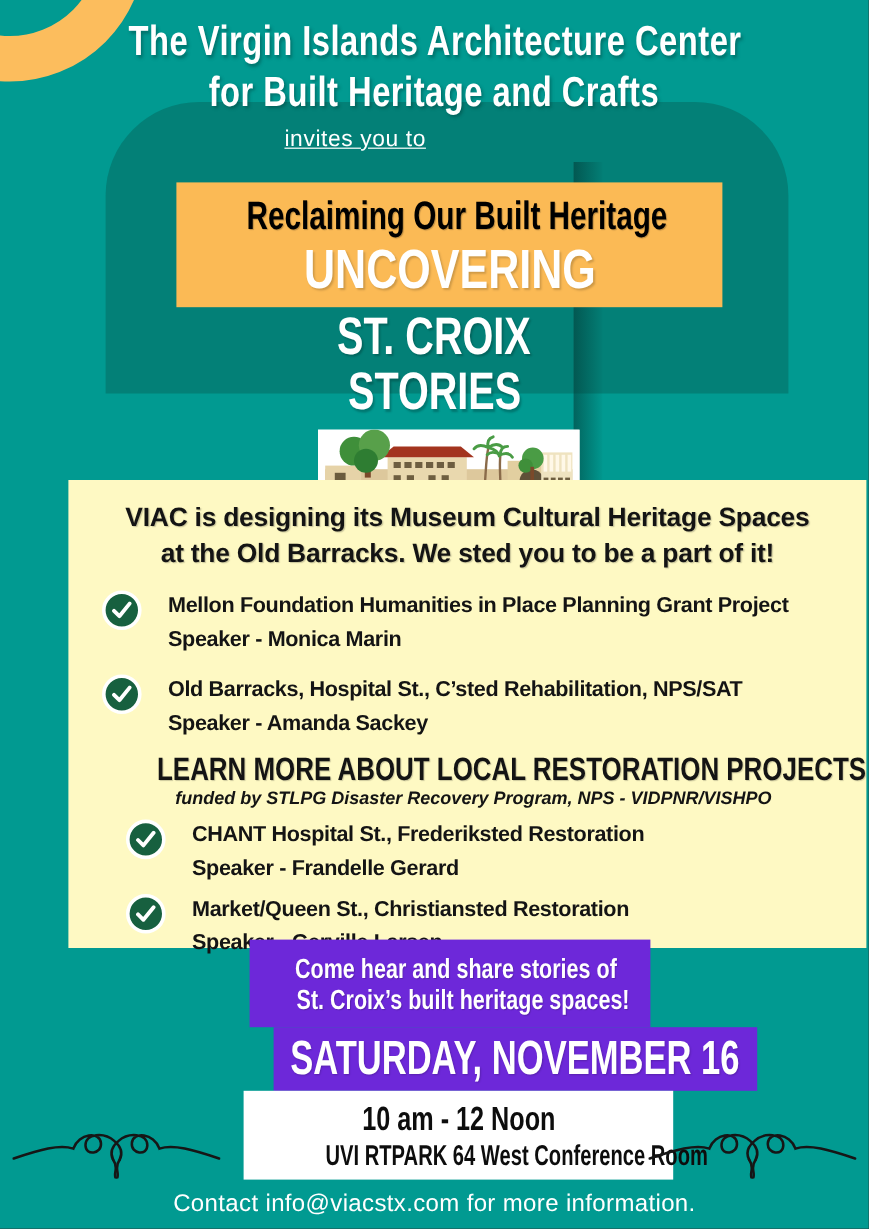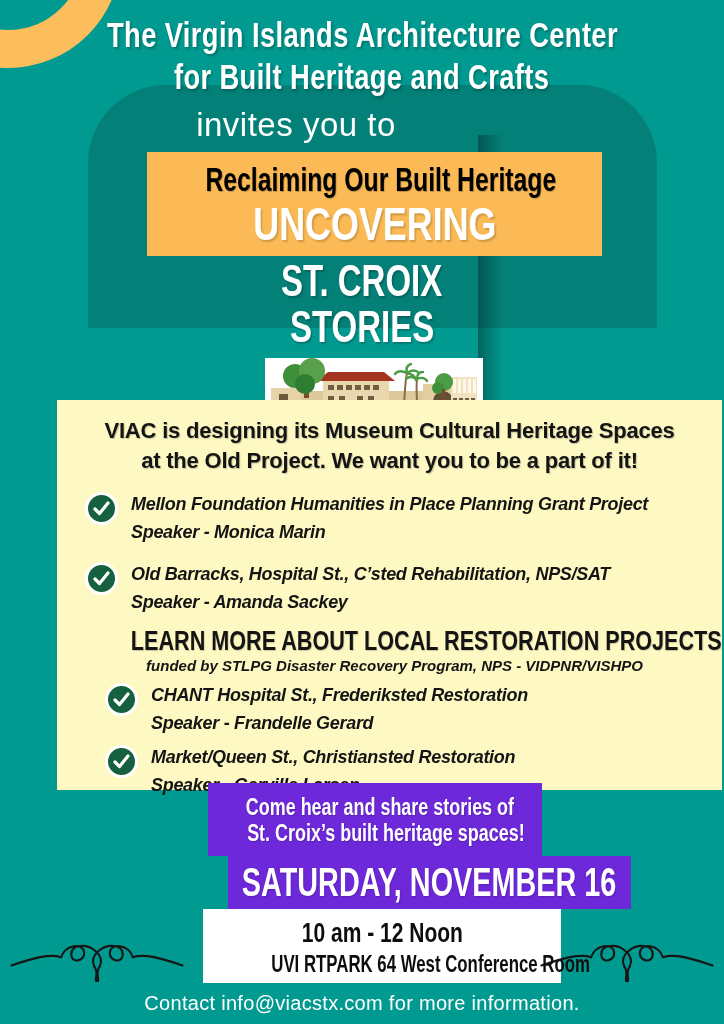--- a/index.html
+++ b/index.html
@@ -16,21 +16,21 @@
   .arch{position:absolute;left:88px;top:85px;width:569px;height:243px;background:#038077;
         border-radius:78px 78px 0 0;}
   .stripe{position:absolute;left:478px;top:135px;width:24px;height:265px;
         background:linear-gradient(90deg,rgba(2,55,51,0.55),rgba(2,55,51,0.03));}
 
   
   .header{position:absolute;top:14px;left:0;width:724px;text-align:center;color:#ffffff;}
   .header .t-line{font-size:35px;font-weight:700;line-height:42px;letter-spacing:0.5px;
         text-shadow:2px 2px 3px rgba(0,40,38,0.35);}
   .invite{position:absolute;top:106px;left:0;width:592px;text-align:center;color:#ffffff;
-        font-size:33px;font-weight:400;letter-spacing:0.5px;}
+        font-size:19px;font-weight:400;letter-spacing:0.5px;text-decoration:underline;}
 
   
   .title-box{position:absolute;left:147px;top:152px;width:455px;height:104px;background:#fbba55;
         text-align:center;}
   .reclaiming{margin-top:9px;font-size:33px;font-weight:700;color:#000000;line-height:38px;
         text-shadow:1px 1px 1px rgba(0,0,0,0.25);}
   .uncovering{font-size:46px;font-weight:700;color:#ffffff;line-height:50px;
         text-shadow:2px 2px 2px rgba(0,0,0,0.18);}
 
   .hero-line{position:absolute;left:0;width:724px;text-align:center;color:#ffffff;
@@ -38,21 +38,21 @@
   .hero1{top:258px;}
   .hero2{top:304px;}
 
   .buildings{position:absolute;left:265px;top:358px;width:218px;height:54px;background:#ffffff;}
 
   
   .content-box{position:absolute;left:57px;top:400px;width:665px;height:390px;background:#fef9c3;
         box-sizing:border-box;padding-top:16px;color:#141414;}
   .intro{text-align:center;font-size:22px;font-weight:700;line-height:30px;letter-spacing:-0.2px;
         text-shadow:1px 1px 1px rgba(0,0,0,0.22);}
-  .bullet-row{display:flex;align-items:flex-start;gap:13px;margin:14px 0 0 28px;text-align:left;font-style:italic;}
+  .bullet-row{display:flex;align-items:flex-start;gap:22px;margin:14px 0 0 28px;text-align:left;}
   .bullet-row.indent2{margin-left:48px;margin-top:6px;}
   .check{flex:none;width:33px;height:33px;border-radius:50%;background:#17603f;border:3px solid #ffffff;
         box-sizing:border-box;display:flex;align-items:center;justify-content:center;margin-top:2px;}
   .bullet-text{font-size:18px;font-weight:700;line-height:28px;letter-spacing:-0.3px;white-space:nowrap;}
   .learn-heading{margin-top:10px;text-align:center;font-size:27px;font-weight:700;line-height:30px;
         text-shadow:1px 1px 1px rgba(0,0,0,0.2);}
   .funded{text-align:center;font-size:15px;font-weight:700;font-style:italic;line-height:18px;margin-top:1px;padding-left:10px;}
 
   
   .come-box{position:absolute;left:208px;top:783px;width:334px;height:73px;background:#6d28d9;
@@ -153,21 +153,21 @@
 
       <circle cx="179" cy="24" r="9" fill="#4a9c45"></circle>
       <circle cx="173" cy="30" r="6" fill="#3f8f3a"></circle>
       <rect x="177" y="31" width="3" height="12" fill="#7a4a2a"></rect>
     </svg>
   </div>
 
   <div class="content-box">
     <div class="intro">
       <div>VIAC is designing its Museum Cultural Heritage Spaces</div>
-      <div>at the Old Project. We want you to be a part of it!</div>
+      <div>at the Old Barracks. We sted you to be a part of it!</div>
     </div>
 
     <div class="bullet-row">
       <span class="check">
         <svg width="17" height="15" viewBox="0 0 17 15">
             <polyline points="2,8 6.5,12.5 15,2" fill="none" stroke="#ffffff" stroke-width="3.2" stroke-linecap="round" stroke-linejoin="round"></polyline>
           </svg>
       </span>
       <span class="bullet-text">
         <div>Mellon Foundation Humanities in Place Planning Grant Project</div>

